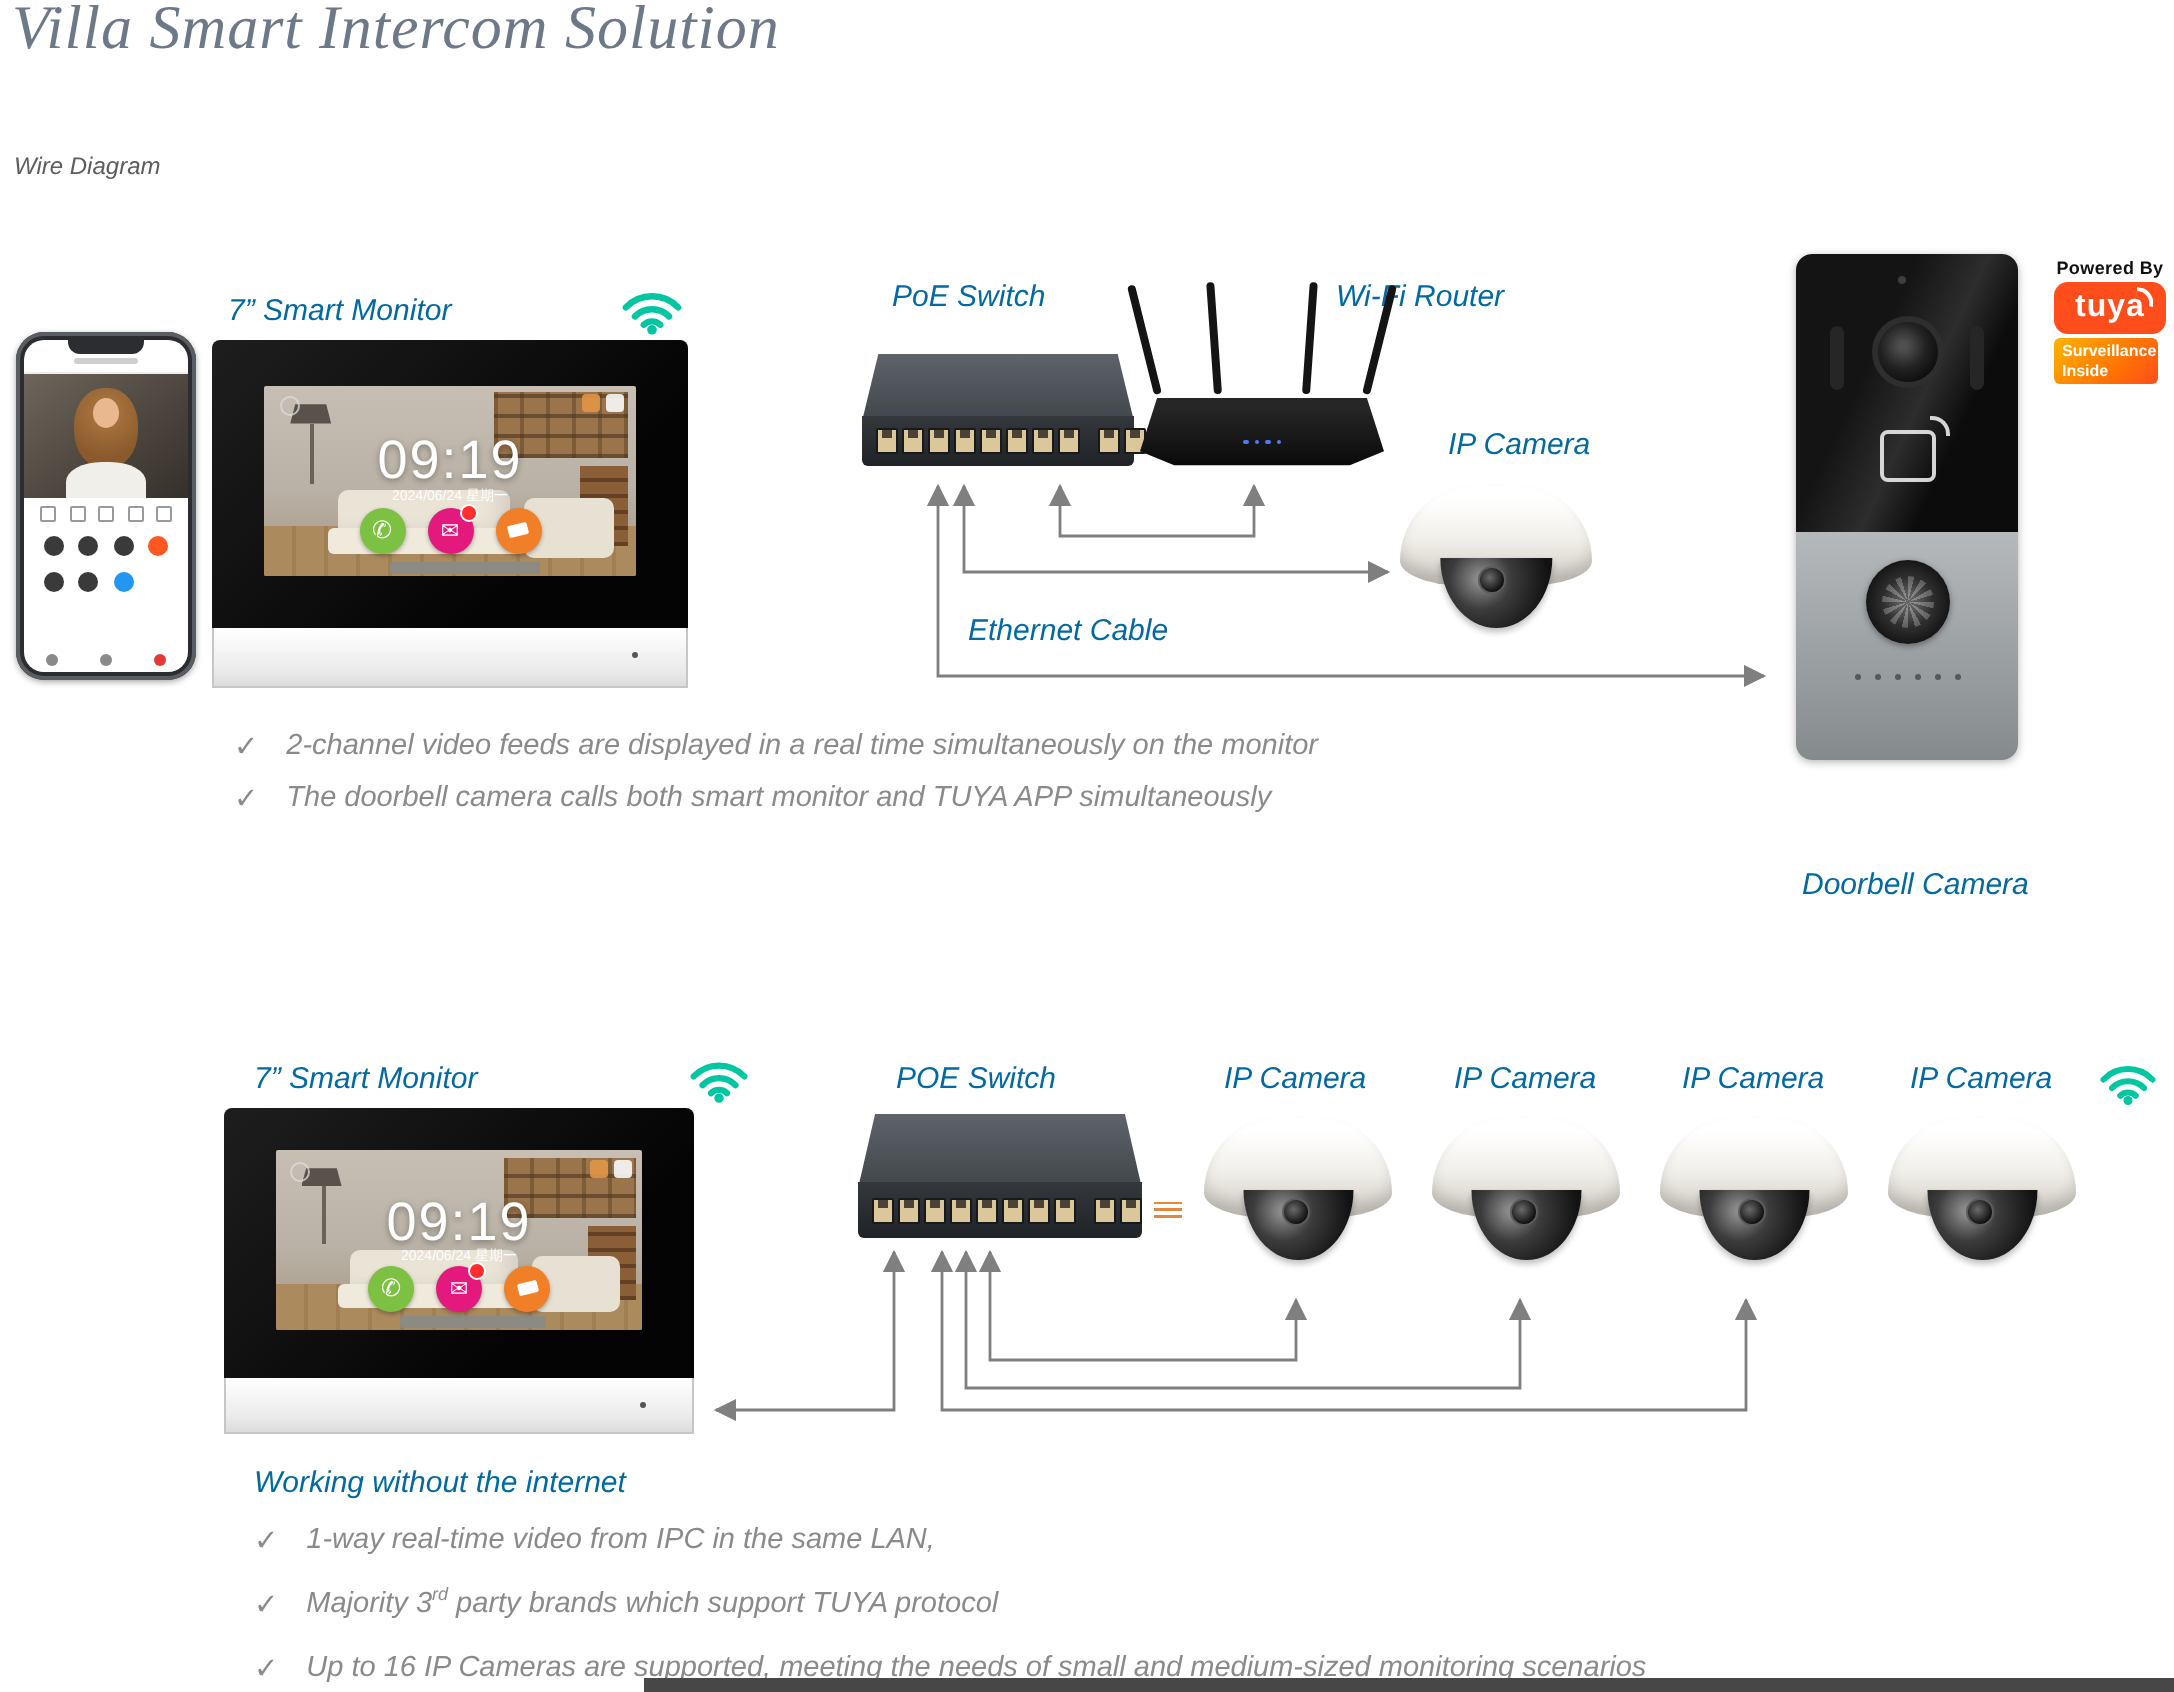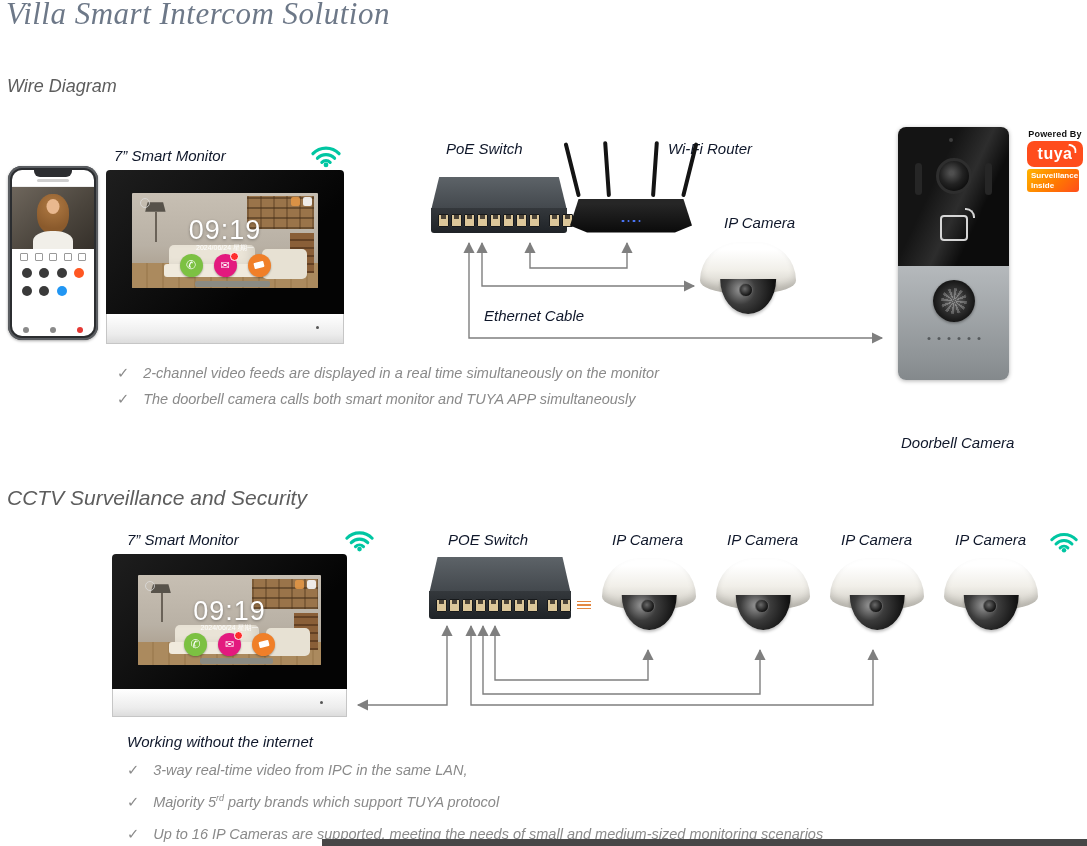--- a/index.html
+++ b/index.html
@@ -4,23 +4,23 @@
 <style>
   html,body{margin:0;padding:0;background:#fff;}
   .page{position:relative;width:1087px;height:846px;background:#fff;overflow:hidden;
         font-family:"Liberation Sans",sans-serif;}
   .abs{position:absolute;}
 
   
   .page-title{left:6px;top:-4px;font-family:"Liberation Serif",serif;font-style:italic;
               font-size:31px;color:#6d7888;letter-spacing:.5px;}
   .sec-heading{font-style:italic;color:#5d5d5d;}
-  .h-wire{left:7px;top:76px;font-size:18px;}
+  .h-wire{left:7px;top:76px;font-size:12px;}
   .h-cctv{left:7px;top:486px;font-size:21px;}
-  .dev-label{font-style:italic;font-size:15px;color:#0f172a;white-space:nowrap;}
+  .dev-label{font-style:italic;font-size:15px;color:#0369a1;white-space:nowrap;}
   .bullet-row{position:absolute;display:flex;gap:14px;font-style:italic;font-size:14.5px;color:#8a8a8a;white-space:nowrap;}
   .bullet-row .chk{font-style:normal;color:#8a8a8a;}
   .sup{font-size:9px;vertical-align:super;line-height:0;}
 
   
   .wifi{position:absolute;}
 
   
   .lines{position:absolute;left:0;top:0;pointer-events:none;}
 
@@ -336,21 +336,20 @@
 
   <div class="bullet-row" style="left:117px;top:365px;">
     <span class="chk">✓</span>
     <span>2-channel video feeds are displayed in a real time simultaneously on the monitor</span>
   </div>
   <div class="bullet-row" style="left:117px;top:391px;">
     <span class="chk">✓</span>
     <span>The doorbell camera calls both smart monitor and TUYA APP simultaneously</span>
   </div>
 
-  <div class="abs sec-heading h-cctv">CCTV Surveillance and Security</div>
 
   <div class="abs dev-label" style="left:127px;top:531px;">7” Smart Monitor</div>
   <svg class="wifi" style="left:344px;top:526px;" width="31" height="26" viewBox="0 0 24 20">
       <use href="#wifi-g"></use>
     </svg>
 
   <div class="monitor" style="left:112px;top:554px;width:235px;height:163px;">
     <div class="m-body">
       <div class="m-screen">
         <div class="sc-floor"></div>
@@ -425,25 +424,25 @@
   </div>
   <div class="dome" style="left:944px;top:554px;">
     <div class="dm-body"></div>
       <div class="dm-glass"></div>
       <div class="dm-lens"></div>
   </div>
 
   <div class="abs dev-label" style="left:127px;top:733px;text-align:right;">Working without the internet</div>
   <div class="bullet-row" style="left:127px;top:762px;">
     <span class="chk">✓</span>
-    <span>3-way real-time video from IPC in the same LAN,</span>
+    <span>1-way real-time video from IPC in the same LAN,</span>
   </div>
   <div class="bullet-row" style="left:127px;top:794px;">
     <span class="chk">✓</span>
-    <span><span>Majority 5</span><sup class="sup">rd</sup><span> party brands which support TUYA protocol</span></span>
+    <span><span>Majority 3</span><sup class="sup">rd</sup><span> party brands which support TUYA protocol</span></span>
   </div>
   <div class="bullet-row" style="left:127px;top:826px;">
     <span class="chk">✓</span>
     <span>Up to 16 IP Cameras are supported, meeting the needs of small and medium-sized monitoring scenarios</span>
   </div>
 
   <div class="bottom-bar"></div>
 </div>
 
 </body></html>

